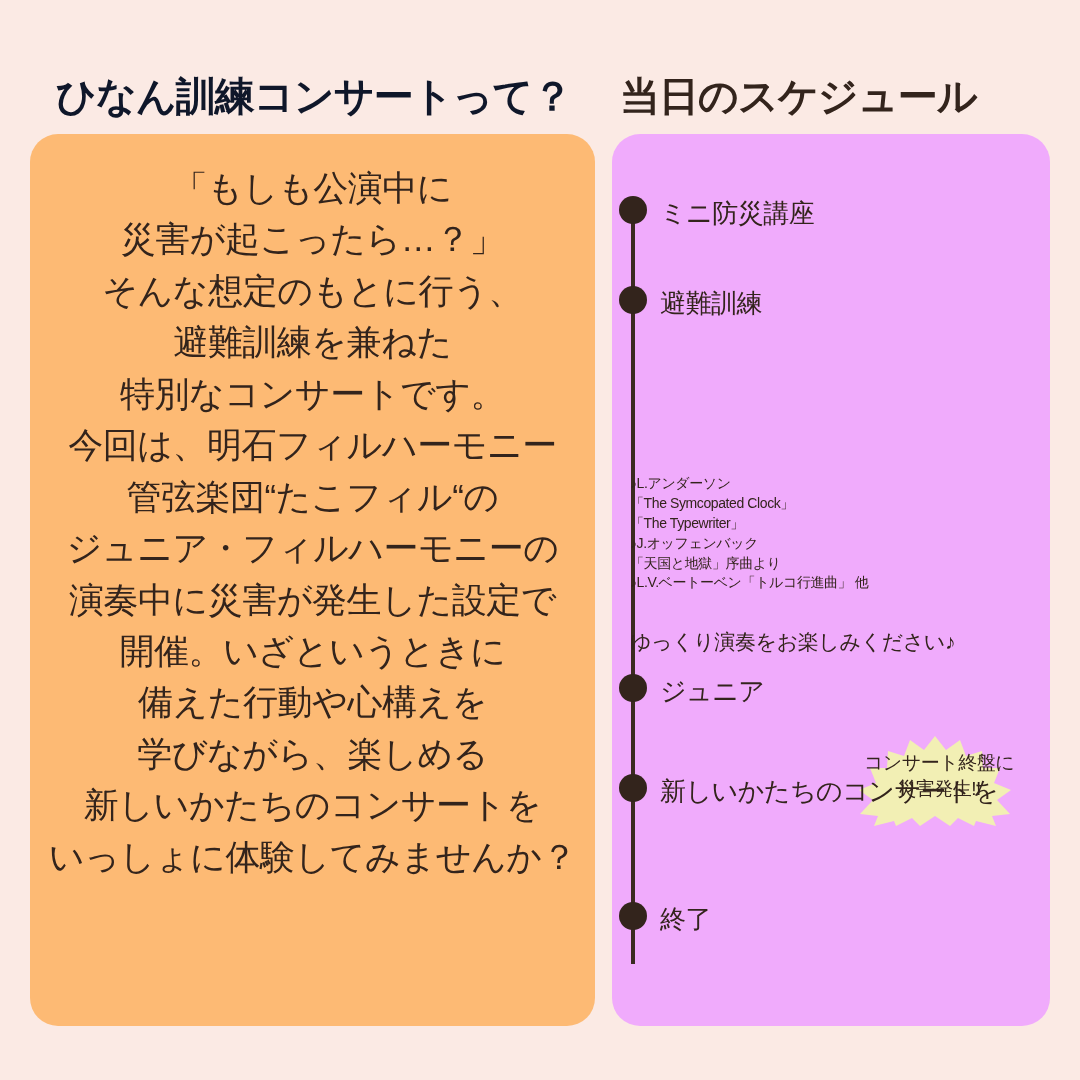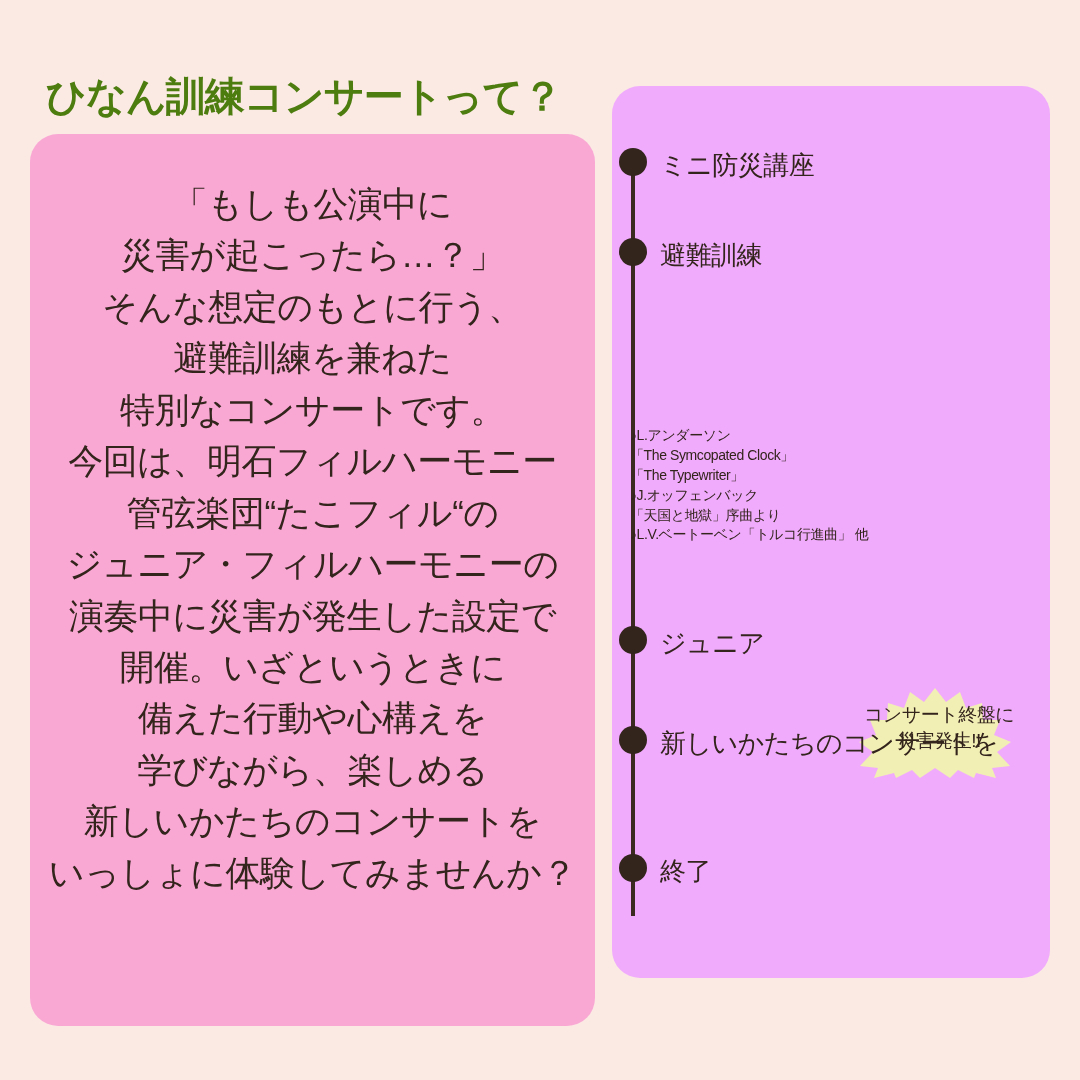--- a/index.html
+++ b/index.html
@@ -25,34 +25,34 @@
   .left-col {
     position: absolute;
     left: 30px;
     top: 72px;
     width: 565px;
   }
   .left-heading {
     font-size: 40px;
     font-weight: bold;
     letter-spacing: -1px;
-    color: #4d7c0f;
+    color: #0f172a;
     text-align: left;
-    margin-left: 16px;
+    margin-left: 26px;
     line-height: 1.2;
     white-space: nowrap;
   }
   .left-card {
     margin-top: 14px;
-    background: #f9a8d4;
+    background: #fdba74;
     border-radius: 28px;
     width: 565px;
     height: 892px;
     box-sizing: border-box;
-    padding: 44px 14px 20px 14px;
+    padding: 28px 14px 20px 14px;
     text-align: center;
   }
   .left-body {
     font-size: 35px;
     line-height: 1.47;
     color: #33241c;
     letter-spacing: -0.5px;
     white-space: pre-line;
   }
 
@@ -179,20 +179,21 @@
 演奏中に災害が発生した設定で
 開催。いざというときに
 備えた行動や心構えを
 学びながら、楽しめる
 新しいかたちのコンサートを
 いっしょに体験してみませんか？</div>
     </div>
   </div>
 
   <div class="right-col">
+    <div class="right-heading">当日のスケジュール</div>
 
     <div class="right-card">
       <div class="timeline-line"></div>
 
       <div class="tl-item" style="top:62px">
         <span class="tl-dot"></span>
         <span class="tl-label">ミニ防災講座</span>
       </div>
 
       <div class="tl-item" style="top:152px">
@@ -200,20 +201,21 @@
         <span class="tl-label">避難訓練</span>
       </div>
 
       <div class="program">♪L.アンダーソン
  「The Symcopated Clock」
  「The Typewriter」
 ♪J.オッフェンバック
  「天国と地獄」序曲より
 ♪L.V.ベートーベン「トルコ行進曲」 他</div>
 
+      <div class="program-note">ゆっくり演奏をお楽しみください♪</div>
 
       <div class="tl-item" style="top:540px">
         <span class="tl-dot"></span>
         <span class="tl-label">ジュニア</span>
       </div>
 
       <div class="burst">
         <svg viewBox="0 0 190 92">
           <polygon points="95,2 106,16 120,6 126,22 142,17 143,34 160,34 154,49 171,56 157,66 170,80 152,82 156,92 136,87 134,92 118,84 110,92 95,82 80,92 72,84 56,92 54,87 34,92 38,82 20,80 33,66 19,56 36,49 30,34 47,34 48,17 64,22 70,6 84,16" fill="#f2efb4"></polygon>
         </svg>

